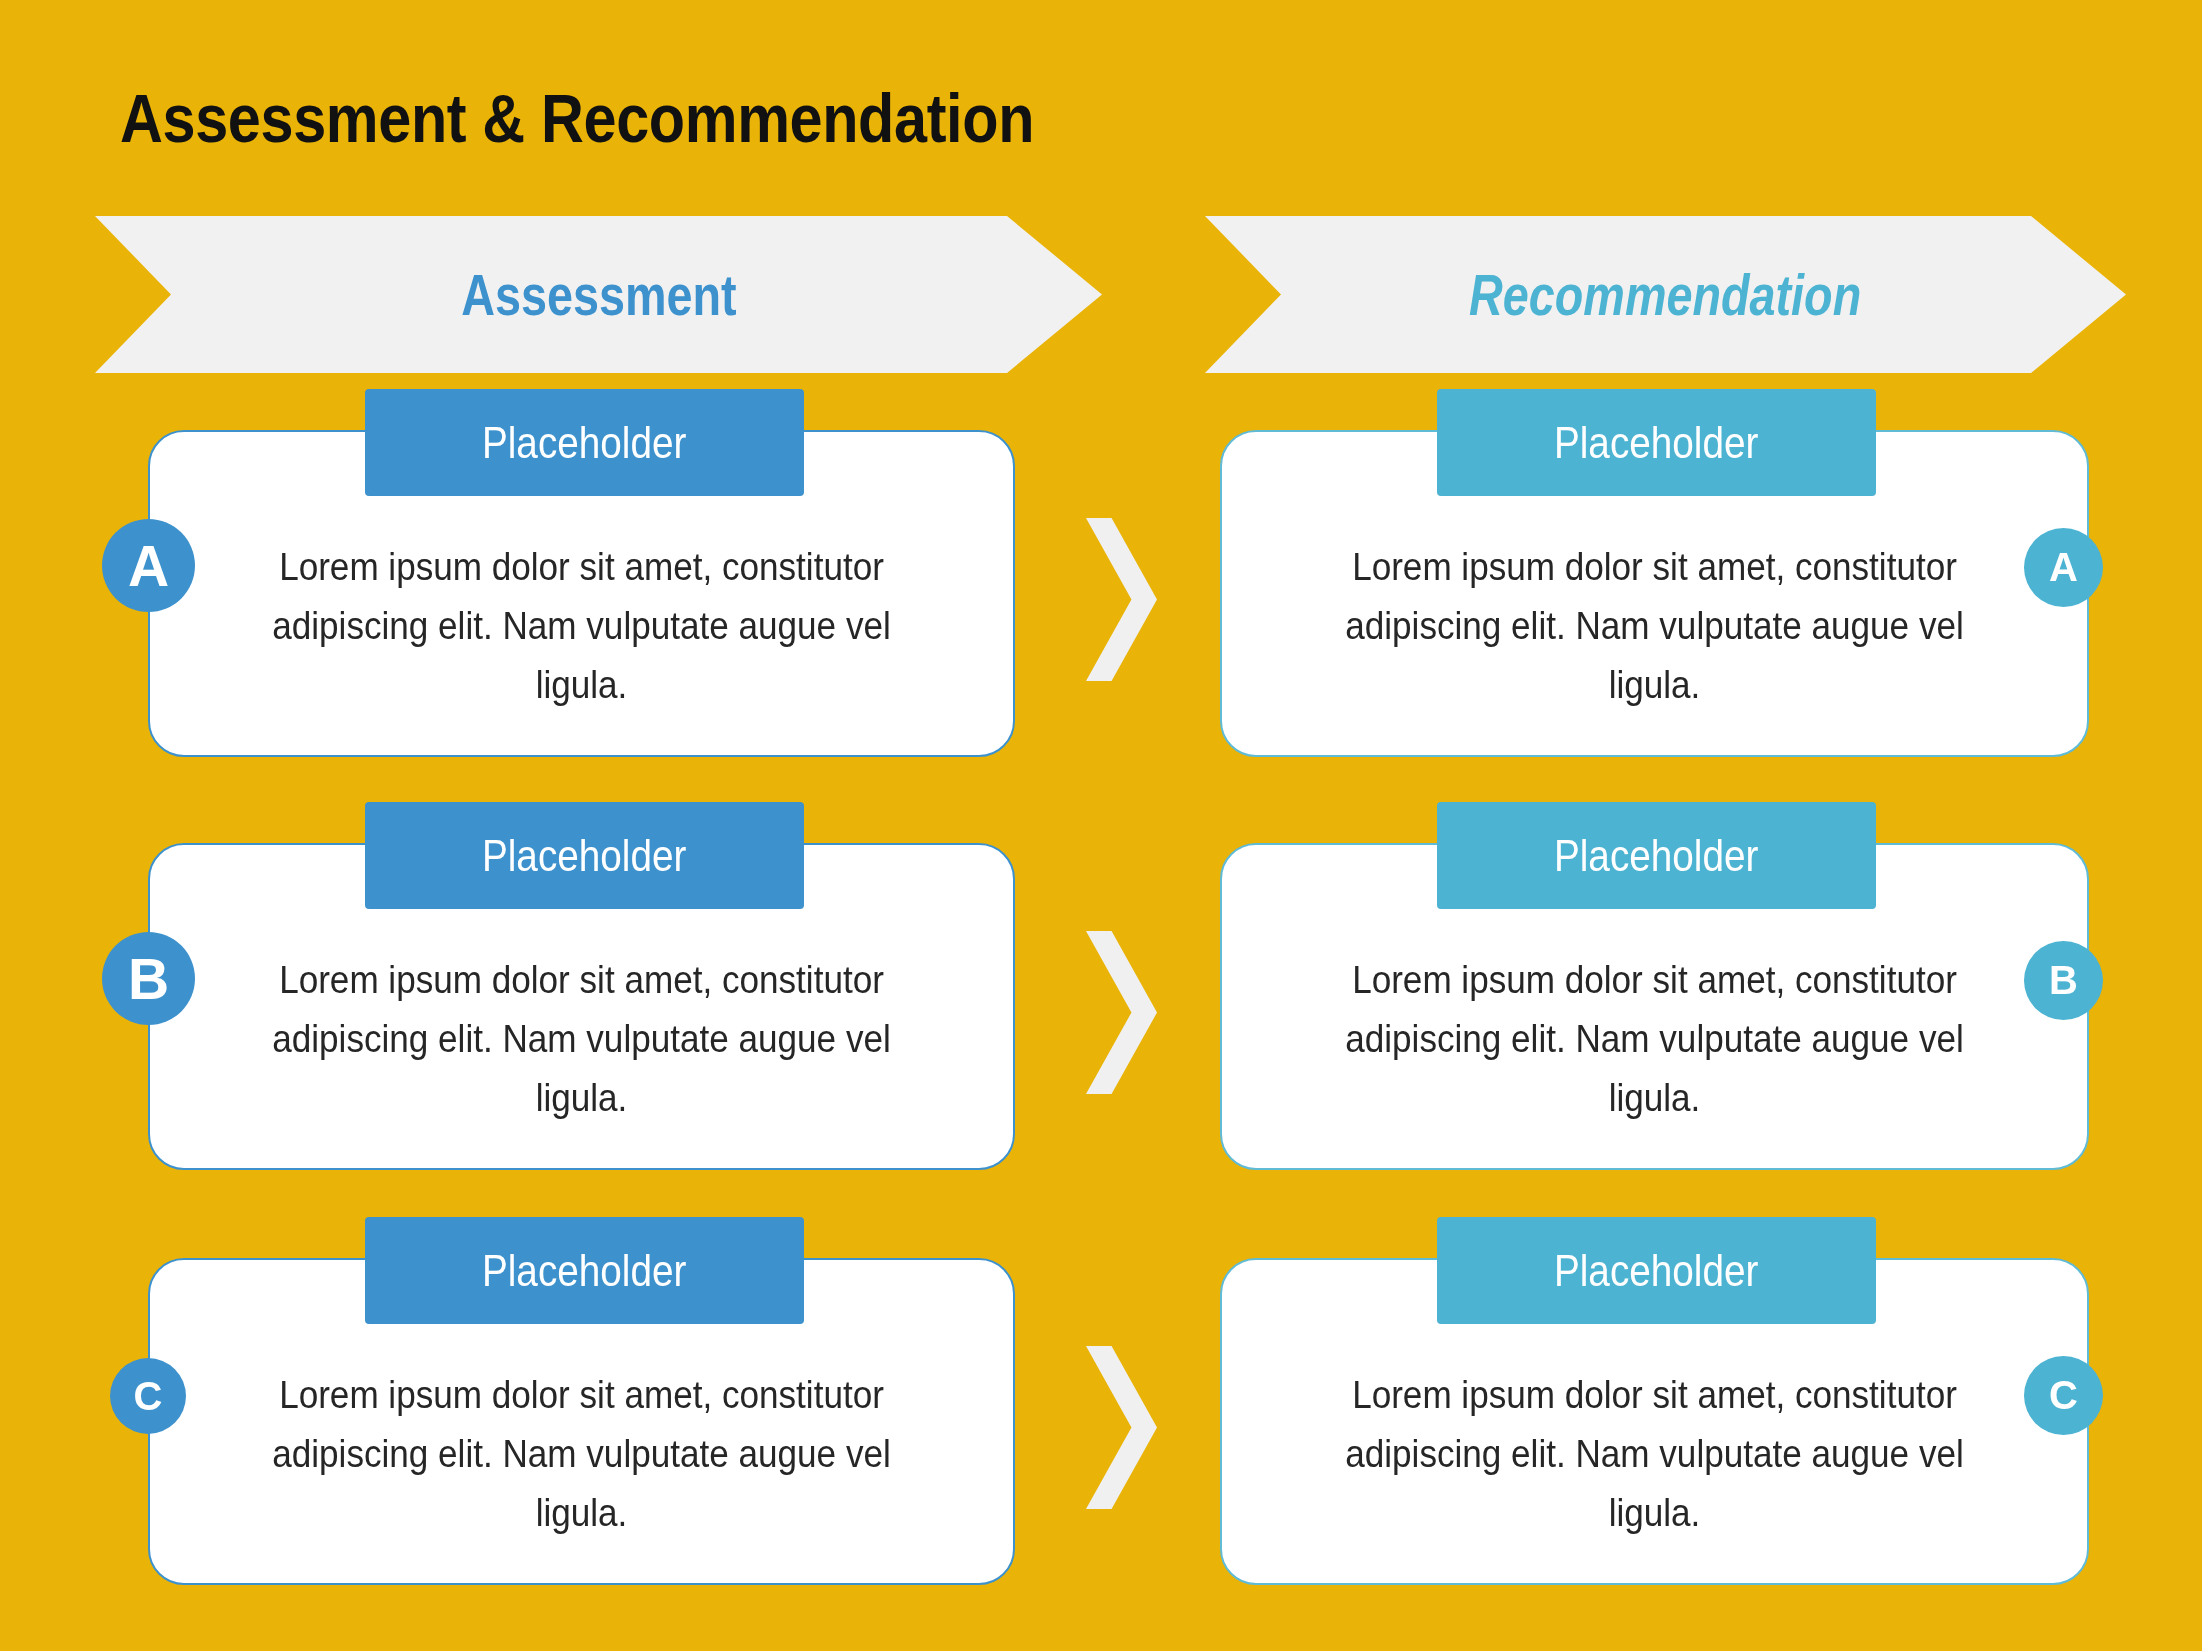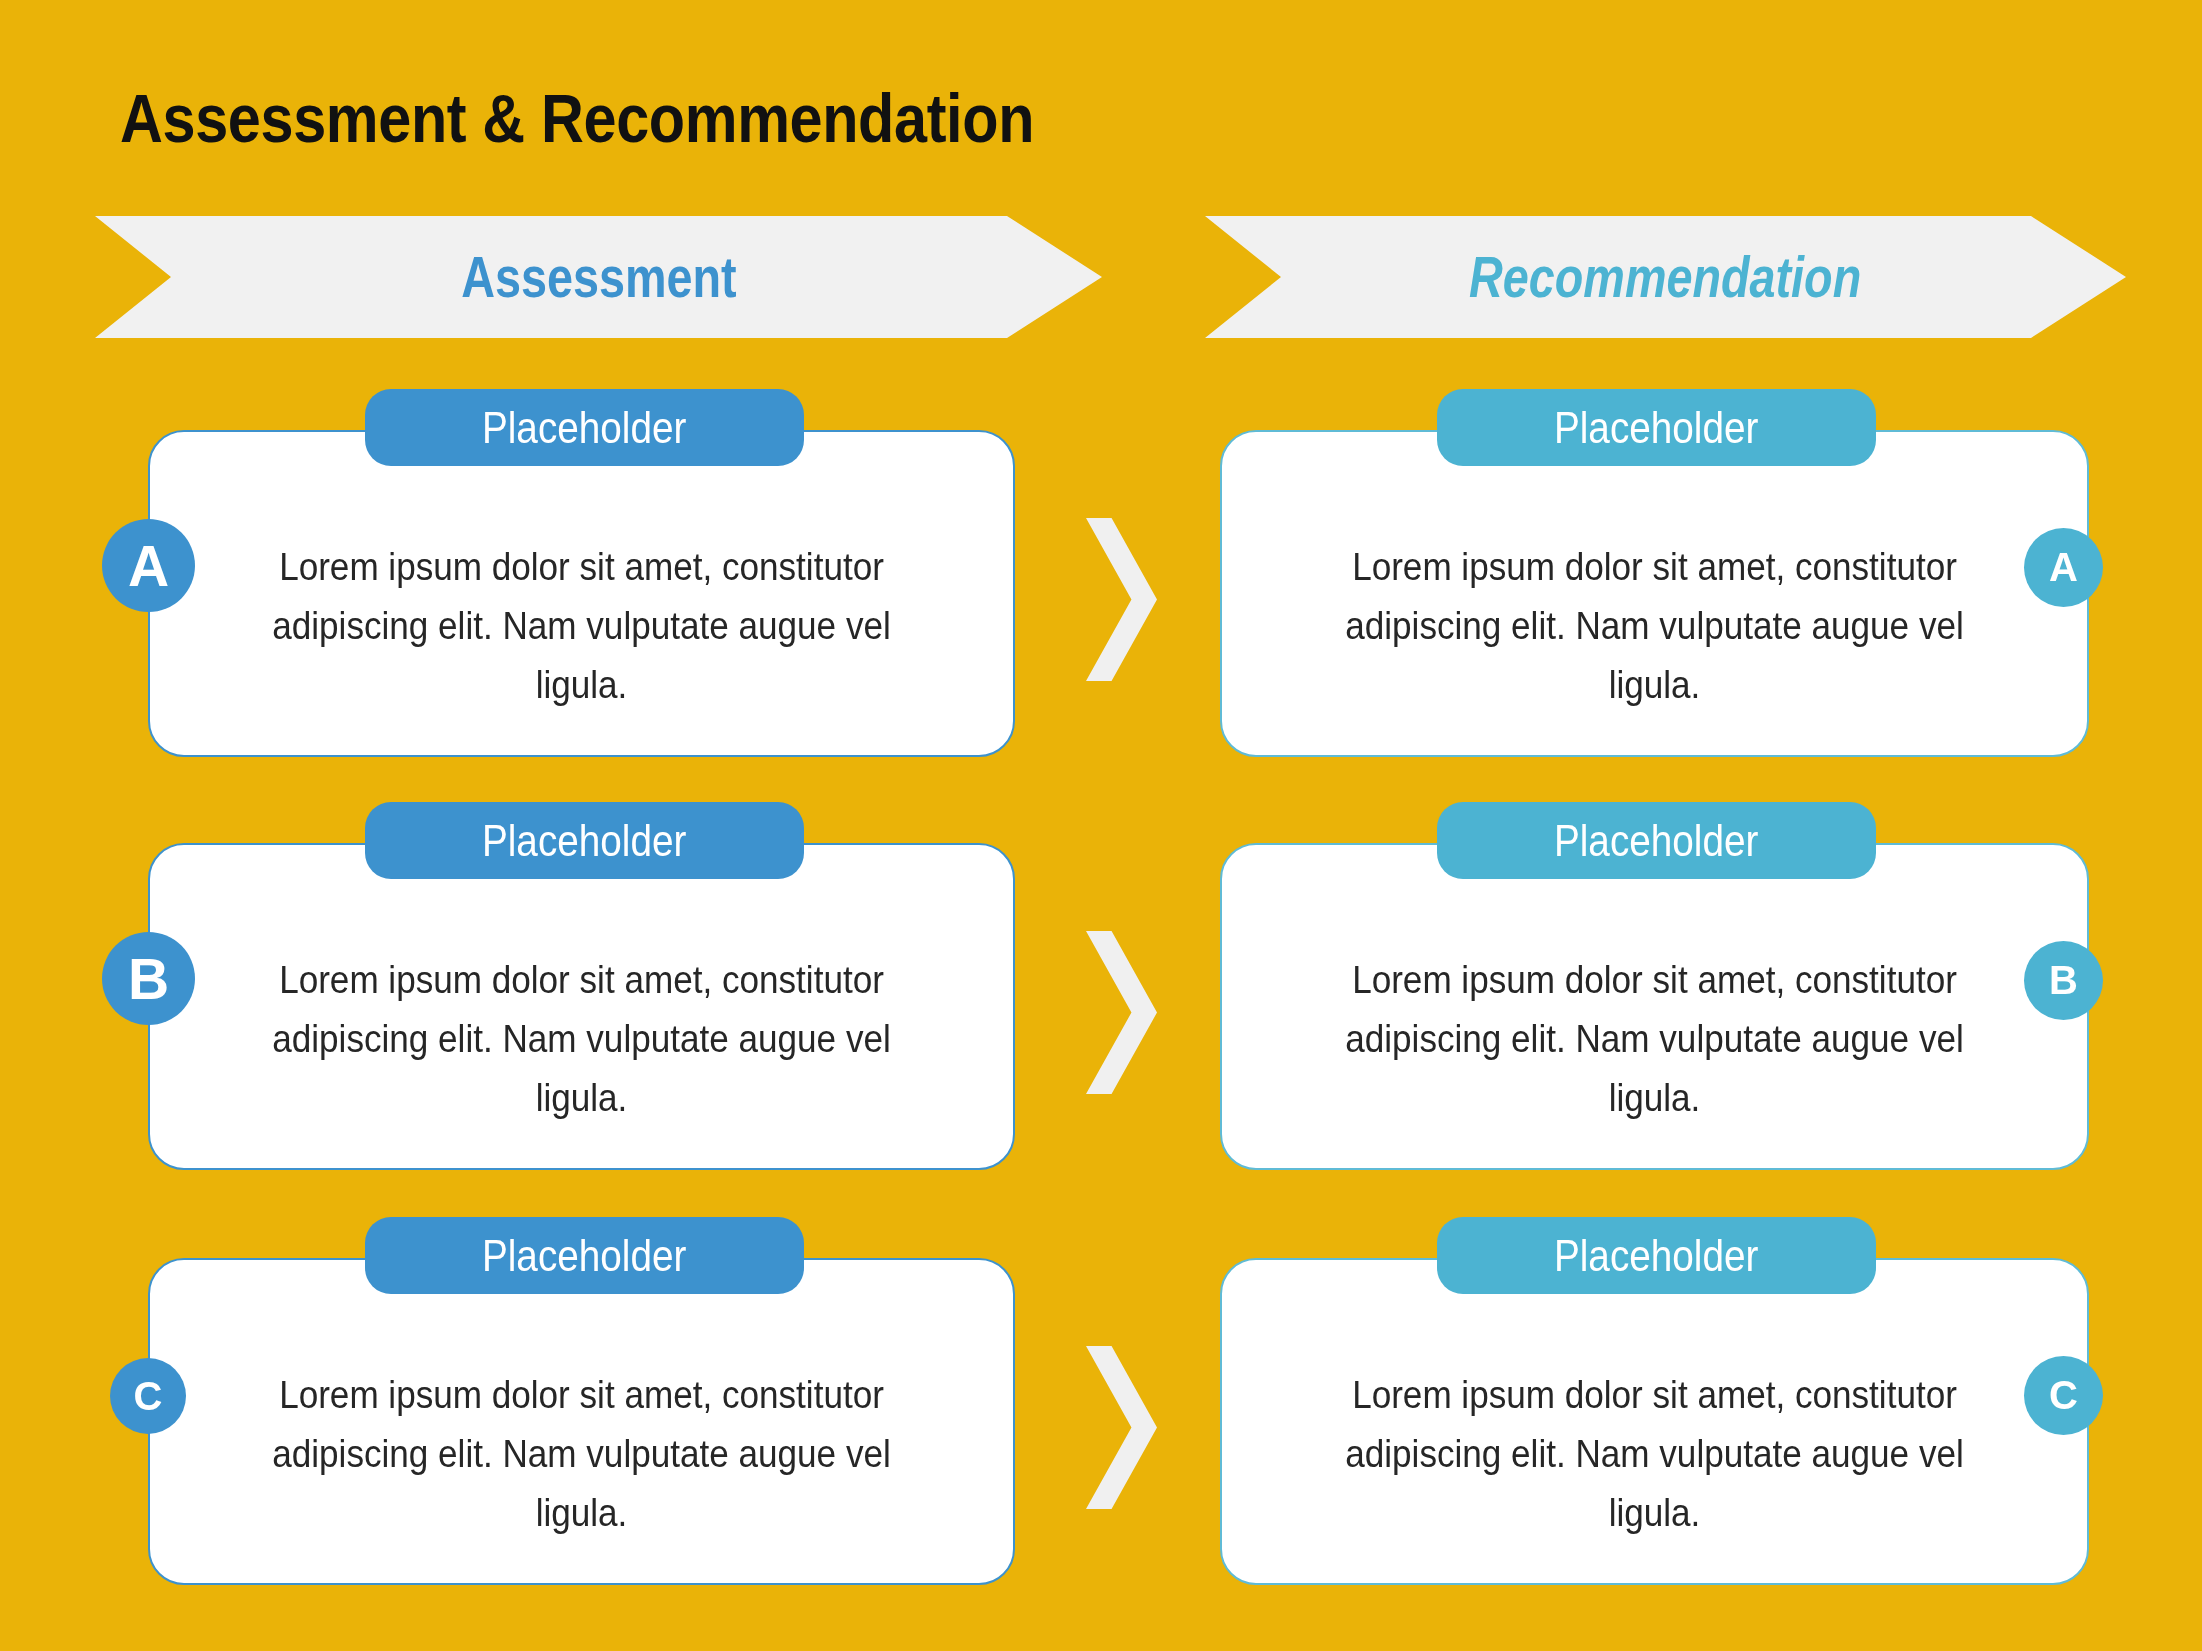--- a/index.html
+++ b/index.html
@@ -31,21 +31,21 @@
     color: #111111;
     white-space: nowrap;
     transform: scaleX(0.86);
     transform-origin: left center;
   }
 
   
   .banner {
     position: absolute;
     top: 216px;
-    height: 122px;
+    height: 157px;
     background: #f1f1f1;
     display: flex;
     align-items: center;
     justify-content: center;
   }
   .banner-left {
     left: 95px;
     width: 1007px;
     -webkit-clip-path: polygon(0 0, calc(100% - 95px) 0, 100% 50%, calc(100% - 95px) 100%, 0 100%, 76px 50%);
     clip-path: polygon(0 0, calc(100% - 95px) 0, 100% 50%, calc(100% - 95px) 100%, 0 100%, 76px 50%);
@@ -82,22 +82,22 @@
     border-width: 2.6px;
   }
   .card-left  { left: 148px;  width: 867px; border-color: #3D92CE; }
   .card-right { left: 1220px; width: 869px; border-color: #5FBBD6; }
 
   
   .tab {
     position: absolute;
     top: -43px;
     width: 439px;
-    height: 77px;
-    border-radius: 26px;
+    height: 107px;
+    border-radius: 4px;
     display: flex;
     align-items: center;
     justify-content: center;
     z-index: 4;
   }
   .card-left  .tab { left: 215px;  background: #3D92CE; }
   .card-right .tab { left: 215px;  background: #4CB3D2; }
   .tab-label {
     color: #ffffff;
     font-size: 44px;

